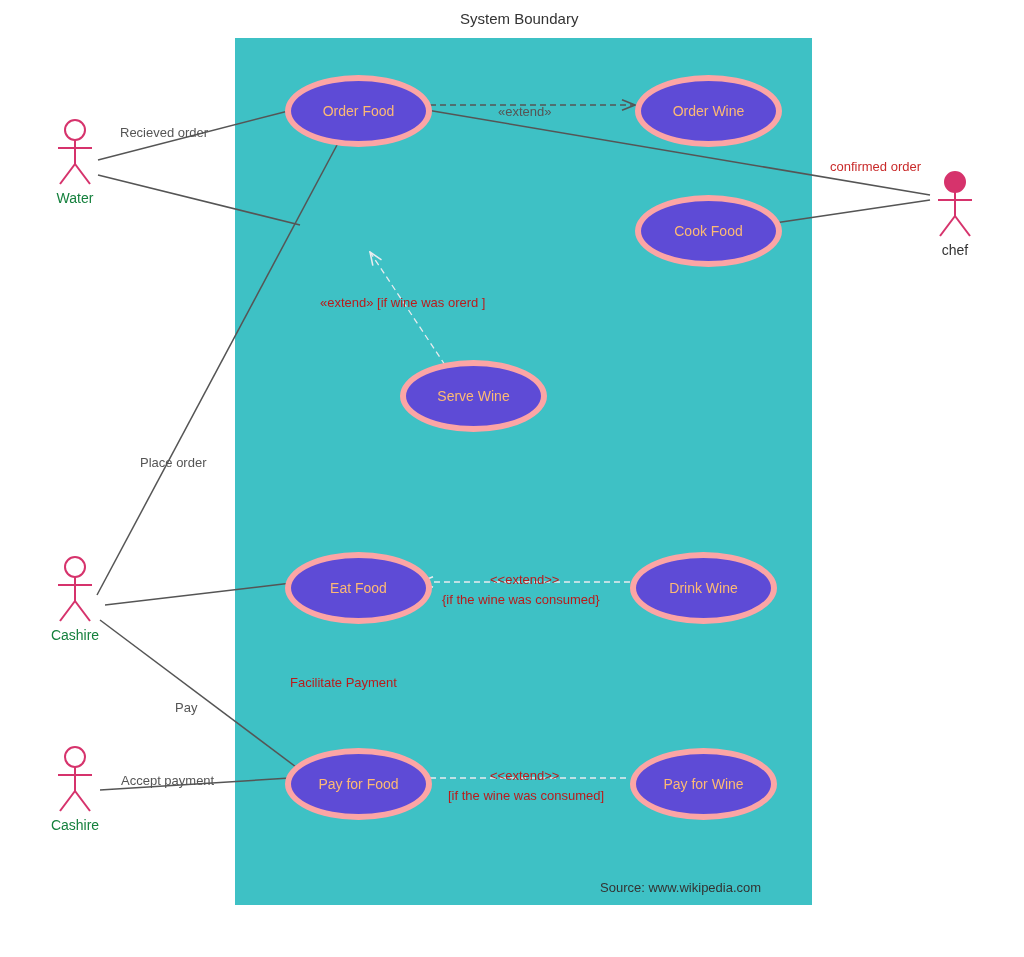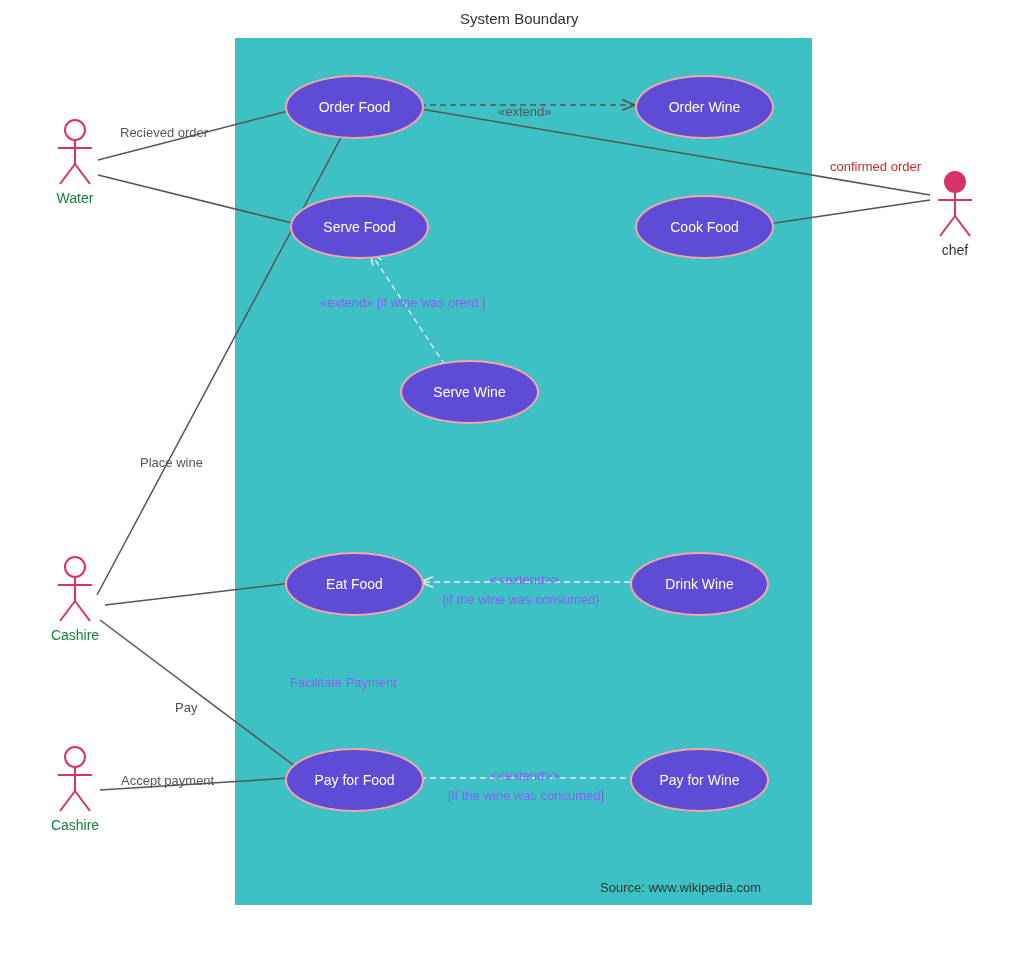--- a/index.html
+++ b/index.html
@@ -24,28 +24,28 @@
     text-align: center;
   }
   .boundary {
     position: absolute;
     background: #3ec1c5;
     border: 1px solid #3ec1c5;
   }
   .usecase {
     position: absolute;
     background: #5e4bd6;
-    color: #ffffff;
+    color: #fdba74;
     border-radius: 50%;
     display: flex;
     align-items: center;
     justify-content: center;
     font-size: 14px;
     text-align: center;
-    border: 2px solid #fca5a5;
+    border: 6px solid #fca5a5;
   }
   .actor {
     position: absolute;
     width: 60px;
     text-align: center;
   }
   .actor svg {
     display: block;
     margin: 0 auto;
   }
@@ -59,21 +59,21 @@
   .actor-label.dark {
     color: #333;
   }
   .edge-label {
     position: absolute;
     font-size: 13px;
     color: #555;
     white-space: nowrap;
   }
   .edge-label.white {
-    color: #8b5cf6;
+    color: #b91c1c;
   }
   .edge-label.red {
     color: #c92a2a;
   }
   svg.lines {
     position: absolute;
     left: 0;
     top: 0;
     width: 1024px;
     height: 957px;
@@ -127,21 +127,20 @@
 
     <line x1="445" y1="365" x2="370" y2="252" stroke="#e9ecef" stroke-width="1.3" stroke-dasharray="6,4" marker-end="url(#arrow-open-w)"></line>
 
     <line x1="630" y1="582" x2="420" y2="582" stroke="#e9ecef" stroke-width="1.3" stroke-dasharray="6,4" marker-end="url(#arrow-open-w)"></line>
 
     <line x1="420" y1="778" x2="630" y2="778" stroke="#e9ecef" stroke-width="1.3" stroke-dasharray="6,4"></line>
   </svg>
 
   <div class="usecase" style="left:285px; top:75px; width:135px; height:60px;">Order Food</div>
   <div class="usecase" style="left:635px; top:75px; width:135px; height:60px;">Order Wine</div>
-  <div class="usecase" style="left:290px; top:195px; width:135px; height:60px;">Serve Food</div>
   <div class="usecase" style="left:635px; top:195px; width:135px; height:60px;">Cook Food</div>
   <div class="usecase" style="left:400px; top:360px; width:135px; height:60px;">Serve Wine</div>
   <div class="usecase" style="left:285px; top:552px; width:135px; height:60px;">Eat Food</div>
   <div class="usecase" style="left:630px; top:552px; width:135px; height:60px;">Drink Wine</div>
   <div class="usecase" style="left:285px; top:748px; width:135px; height:60px;">Pay for Food</div>
   <div class="usecase" style="left:630px; top:748px; width:135px; height:60px;">Pay for Wine</div>
 
   <div class="actor" style="left:45px; top:118px;">
     <svg width="50" height="70">
       <circle cx="25" cy="12" r="10" fill="none" stroke="#d6336c" stroke-width="2"></circle>
@@ -181,21 +180,21 @@
       <line x1="25" y1="22" x2="25" y2="46" stroke="#d6336c" stroke-width="2"></line>
       <line x1="8" y1="30" x2="42" y2="30" stroke="#d6336c" stroke-width="2"></line>
       <line x1="25" y1="46" x2="10" y2="66" stroke="#d6336c" stroke-width="2"></line>
       <line x1="25" y1="46" x2="40" y2="66" stroke="#d6336c" stroke-width="2"></line>
     </svg>
     <div class="actor-label dark">chef</div>
   </div>
 
   <div class="edge-label" style="left:120px; top:125px;">Recieved order</div>
   <div class="edge-label red" style="left:830px; top:159px;">confirmed order</div>
-  <div class="edge-label" style="left:140px; top:455px;">Place wine</div>
+  <div class="edge-label" style="left:140px; top:455px;">Place order</div>
   <div class="edge-label" style="left:175px; top:700px;">Pay</div>
   <div class="edge-label" style="left:121px; top:773px;">Accept payment</div>
   <div class="edge-label white" style="left:290px; top:675px;">Facilitate Payment</div>
 
   <div class="edge-label" style="left:498px; top:96px;margin-top:8px;">«extend»</div>
   <div class="edge-label white" style="left:320px; top:295px;">«extend» [if wine was orerd ]</div>
 
   <div class="edge-label white" style="left:490px; top:572px;">&lt;&lt;extend&gt;&gt;</div>
   <div class="edge-label white" style="left:442px; top:592px;">{if the wine was consumed}</div>
 

